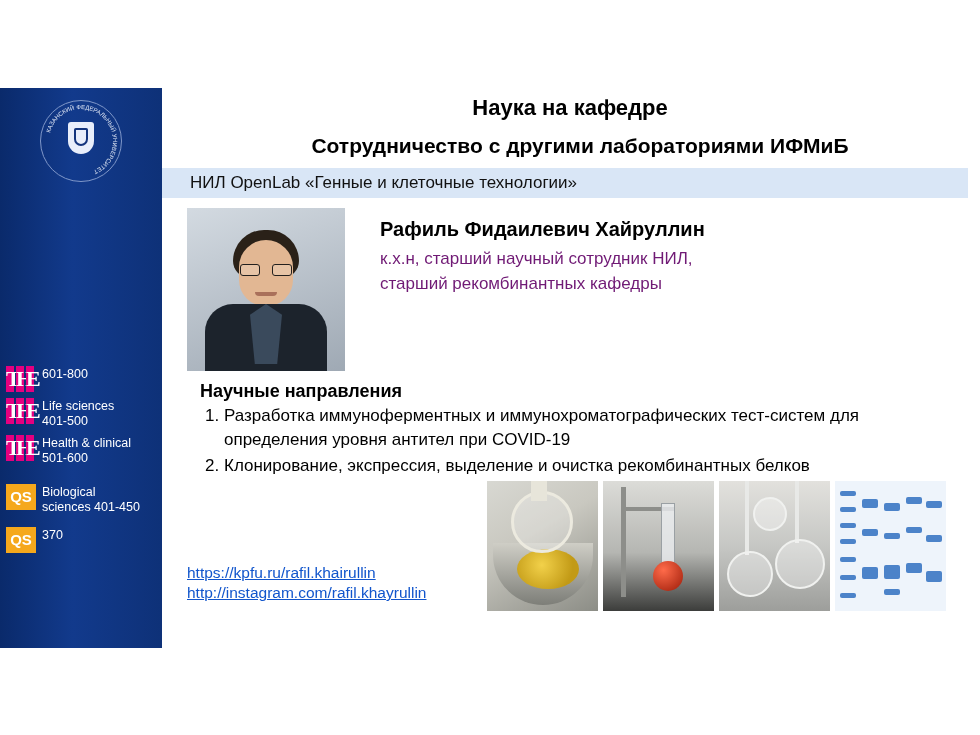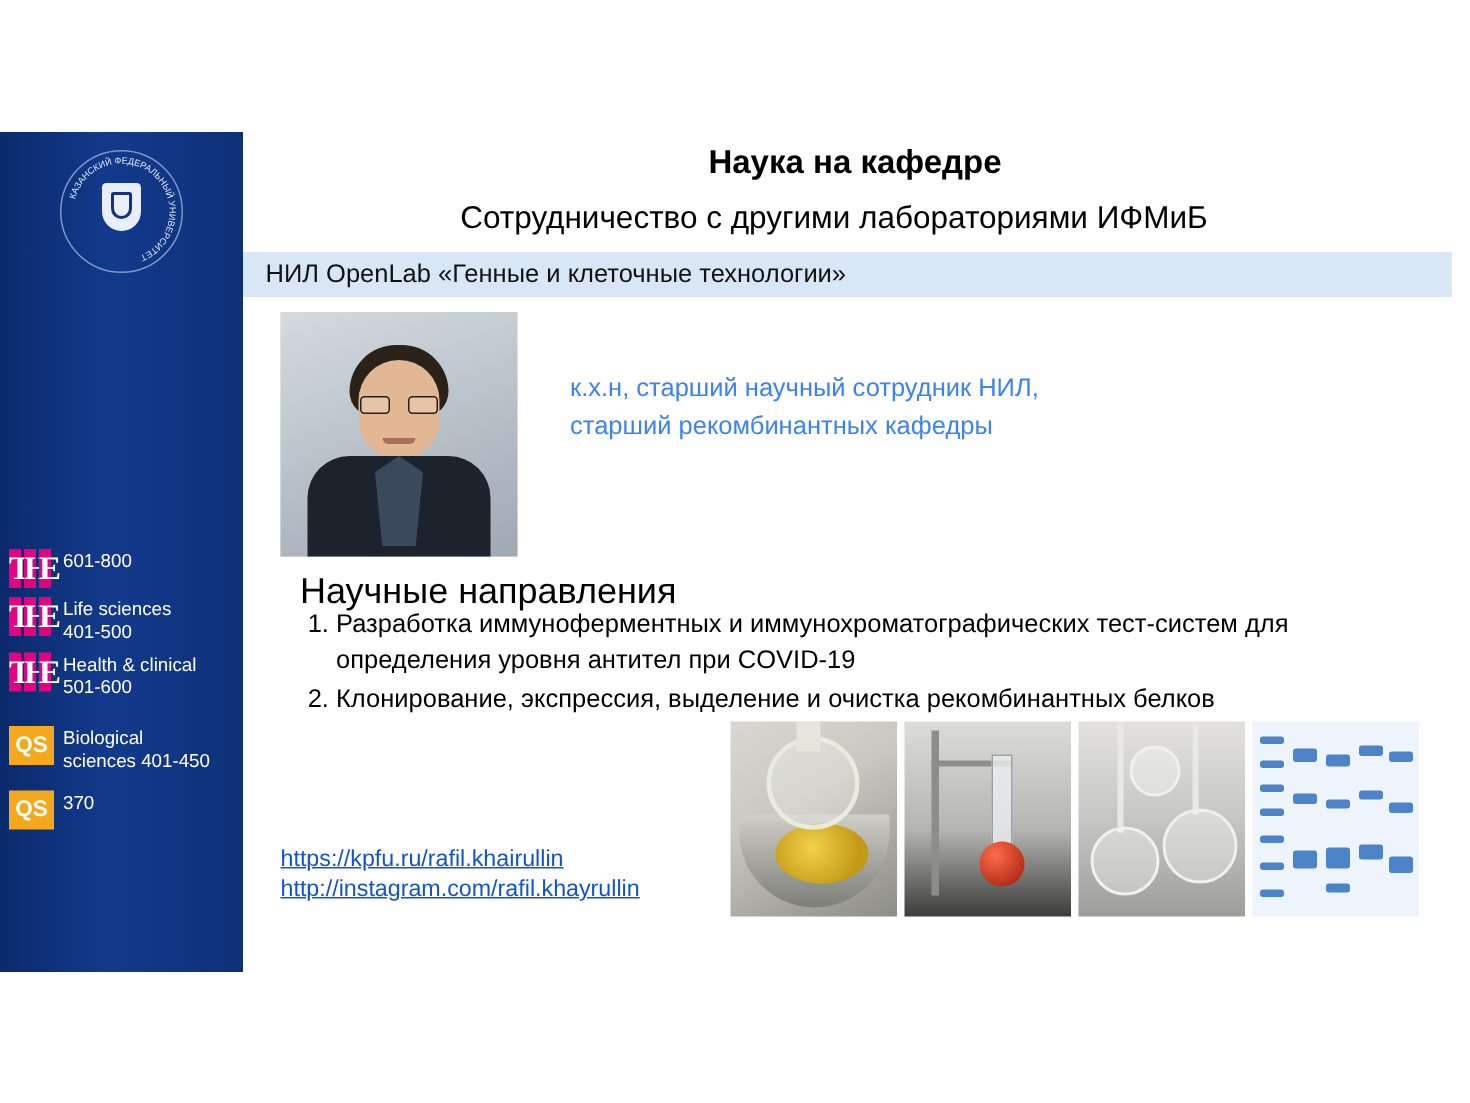--- a/index.html
+++ b/index.html
@@ -179,38 +179,38 @@
     left: 170px;
     top: 95px;
     width: 800px;
     text-align: center;
     font-size: 22px;
     font-weight: bold;
     color: #000000;
   }
   .subtitle {
     position: absolute;
-    left: 156px;
+    left: 180px;
     top: 134px;
     width: 800px;
     text-align: center;
     font-size: 21px;
-    font-weight: normal;
+    font-weight: bold;
     color: #000000;
   }
   .banner {
     position: absolute;
     left: 162px;
     top: 168px;
     width: 806px;
     height: 30px;
     background: #d9e6f6;
     display: flex;
     align-items: center;
-    padding-left: 15px;
+    padding-left: 28px;
     box-sizing: border-box;
     font-size: 17px;
     color: #111111;
   }
   
   .photo {
     position: absolute;
     left: 187px;
     top: 208px;
     width: 158px;
@@ -280,30 +280,30 @@
     top: 218px;
     font-size: 20px;
     font-weight: bold;
     color: #000;
   }
   .person-role {
     position: absolute;
     left: 380px;
     top: 246px;
     font-size: 17px;
-    color: #3b82f6;
+    color: #701a75;
     line-height: 25px;
   }
   
   .research-head {
     position: absolute;
     left: 200px;
     top: 381px;
-    font-size: 24px;
-    font-weight: normal;
+    font-size: 18px;
+    font-weight: bold;
     color: #000;
   }
   .research-list {
     position: absolute;
     left: 200px;
     top: 404px;
     width: 740px;
     margin: 0;
     padding: 0 0 0 24px;
     font-size: 17px;
@@ -518,20 +518,21 @@
 
   <div class="photo" data-interactable="false">
     <div class="bg"></div>
     <div class="hair"></div>
     <div class="face"></div>
     <div class="glasses" data-interactable="false"></div>
     <div class="mouth"></div>
     <div class="body"></div>
     <div class="shirt"></div>
   </div>
+  <div class="person-name" data-interactable="false">Рафиль Фидаилевич Хайруллин</div>
   <div class="person-role" data-interactable="false">
     <div data-interactable="false">к.х.н, старший научный сотрудник НИЛ,</div>
     <div data-interactable="false">старший рекомбинантных кафедры</div>
   </div>
 
   <div class="research-head" data-interactable="false">Научные направления</div>
   <ol class="research-list" data-interactable="false">
     <li data-interactable="false">Разработка  иммуноферментных и иммунохроматографических тест-систем для определения уровня антител при COVID-19</li>
     <li data-interactable="false">Клонирование, экспрессия, выделение и  очистка рекомбинантных белков</li>
   </ol>

